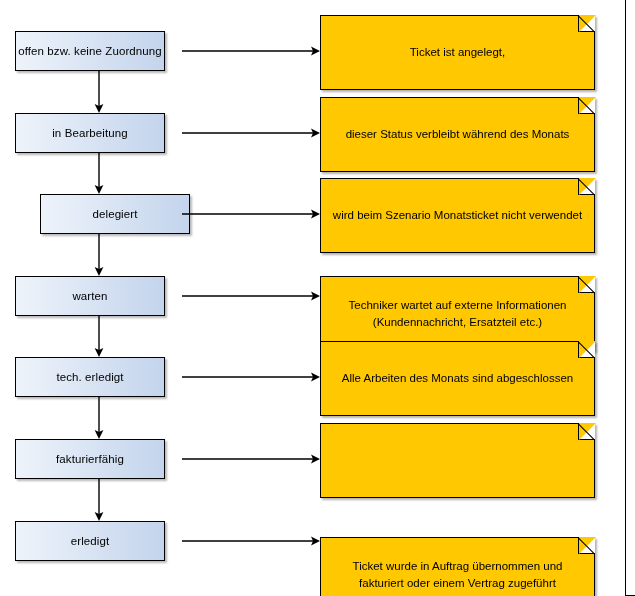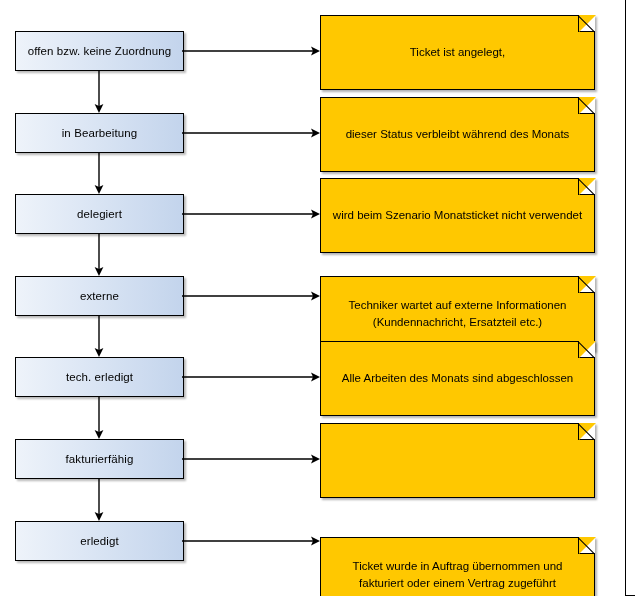--- a/index.html
+++ b/index.html
@@ -32,21 +32,21 @@
     top: 595px;
     width: 10px;
     height: 1px;
     background: #000000;
   }
 
   
   .status-box {
     position: absolute;
     left: 15px;
-    width: 169px;
+    width: 150px;
     height: 40px;
     box-sizing: border-box;
     border: 1px solid #000000;
     background: linear-gradient(to right, #eef3fa 0%, #dde7f5 40%, #c3d4ec 100%);
     display: flex;
     align-items: center;
     justify-content: center;
     box-shadow: 2px 2px 2px rgba(0,0,0,0.28);
   }
   .status-label {
@@ -177,40 +177,40 @@
         <div class="note-fold-line"></div>
       </div>
       <div class="h-connector" style="left: 182px; top: 124px; width: 138px;"><svg width="138" height="18" viewBox="0 0 138 18">
           <line class="conn-line" x1="0" y1="9" x2="131" y2="9"></line>
           <path class="conn-head" d="M138 9 L129 4.6 L131 9 L129 13.4 Z"></path>
         </svg></div>
       <div class="v-connector" style="left: 89.5px; top: 153px; height: 41px;"><svg width="18" height="41" viewBox="0 0 18 41">
           <line class="conn-line" x1="9" y1="0" x2="9" y2="34"></line>
           <path class="conn-head" d="M9 41 L4.6 32 L9 34 L13.4 32 Z"></path>
         </svg></div>
-      <div class="status-box" style="top: 194px;">
+      <div class="status-box" style="top: 194px; margin-left: 25px;">
         <div class="status-label">delegiert</div>
       </div>
       <div class="note-box" style="top: 178px;">
         <div class="note-text">
           <div>wird beim Szenario Monatsticket nicht verwendet</div>
         </div>
         <div class="note-fold"></div>
         <div class="note-fold-line"></div>
       </div>
       <div class="h-connector" style="left: 182px; top: 205px; width: 138px;"><svg width="138" height="18" viewBox="0 0 138 18">
           <line class="conn-line" x1="0" y1="9" x2="131" y2="9"></line>
           <path class="conn-head" d="M138 9 L129 4.6 L131 9 L129 13.4 Z"></path>
         </svg></div>
       <div class="v-connector" style="left: 89.5px; top: 234px; height: 42px;"><svg width="18" height="42" viewBox="0 0 18 42">
           <line class="conn-line" x1="9" y1="0" x2="9" y2="35"></line>
           <path class="conn-head" d="M9 42 L4.6 33 L9 35 L13.4 33 Z"></path>
         </svg></div>
       <div class="status-box" style="top: 276px;">
-        <div class="status-label">externe</div>
+        <div class="status-label">warten</div>
       </div>
       <div class="note-box" style="top: 276px;">
         <div class="note-text">
           <div>Techniker wartet auf externe Informationen</div>
           <div>(Kundennachricht, Ersatzteil etc.)</div>
         </div>
         <div class="note-fold"></div>
         <div class="note-fold-line"></div>
       </div>
       <div class="h-connector" style="left: 182px; top: 287px; width: 138px;"><svg width="138" height="18" viewBox="0 0 138 18">

